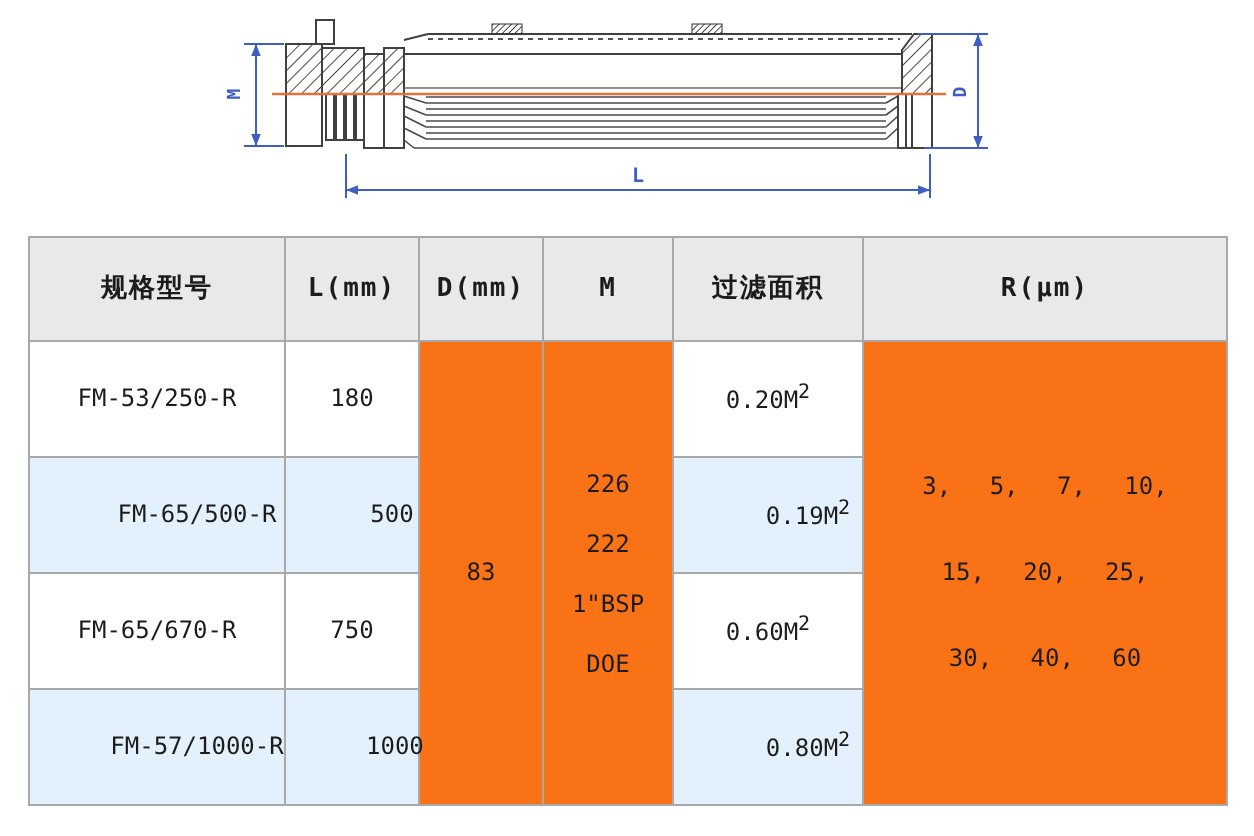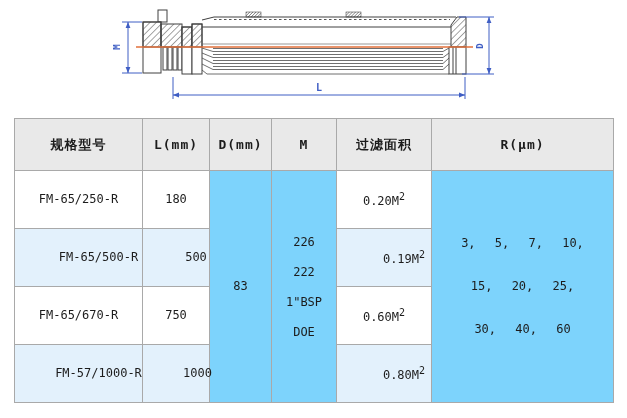--- a/index.html
+++ b/index.html
@@ -24,21 +24,21 @@
     text-align:center;
     vertical-align:middle;
     padding:0;
     font-size:12px;
     line-height:1.2;
   }
   table.spec thead tr{height:52px;background:#e9e9e9;}
   table.spec th{font-size:13px;font-weight:bold;letter-spacing:1px;margin-top:47px;}
   table.spec tbody tr{height:58px;background:#ffffff;}
   tr.alt td{background:#e3f1fc;padding-left:40px;}
-  td.merged{background:#7dd3fc;}
+  td.merged{background:#f97316;}
   .conn-line{line-height:30px;}
   .micron-cell{word-spacing:12px;}
   .micron-line{line-height:43px;}
   .area-cell sup{font-size:10px;}
 </style>
 </head>
 <body>
 
 <div class="diagram-wrap">
 <svg width="627" height="112" viewBox="0 0 627 112">
@@ -159,21 +159,21 @@
       <th>规格型号</th>
       <th>L(mm)</th>
       <th>D(mm)</th>
       <th>M</th>
       <th>过滤面积</th>
       <th>R(μm)</th>
     </tr>
   </thead>
   <tbody>
     <tr>
-      <td>FM-65/250-R</td>
+      <td>FM-53/250-R</td>
       <td>180</td>
       <td class="merged" rowspan="4">83</td>
       <td class="merged" rowspan="4">
         <div class="conn-line">226</div>
         <div class="conn-line">222</div>
         <div class="conn-line">1"BSP</div>
         <div class="conn-line">DOE</div>
       </td>
       <td class="area-cell"><span>0.20M</span><sup>2</sup></td>
       <td class="merged micron-cell" rowspan="4">

